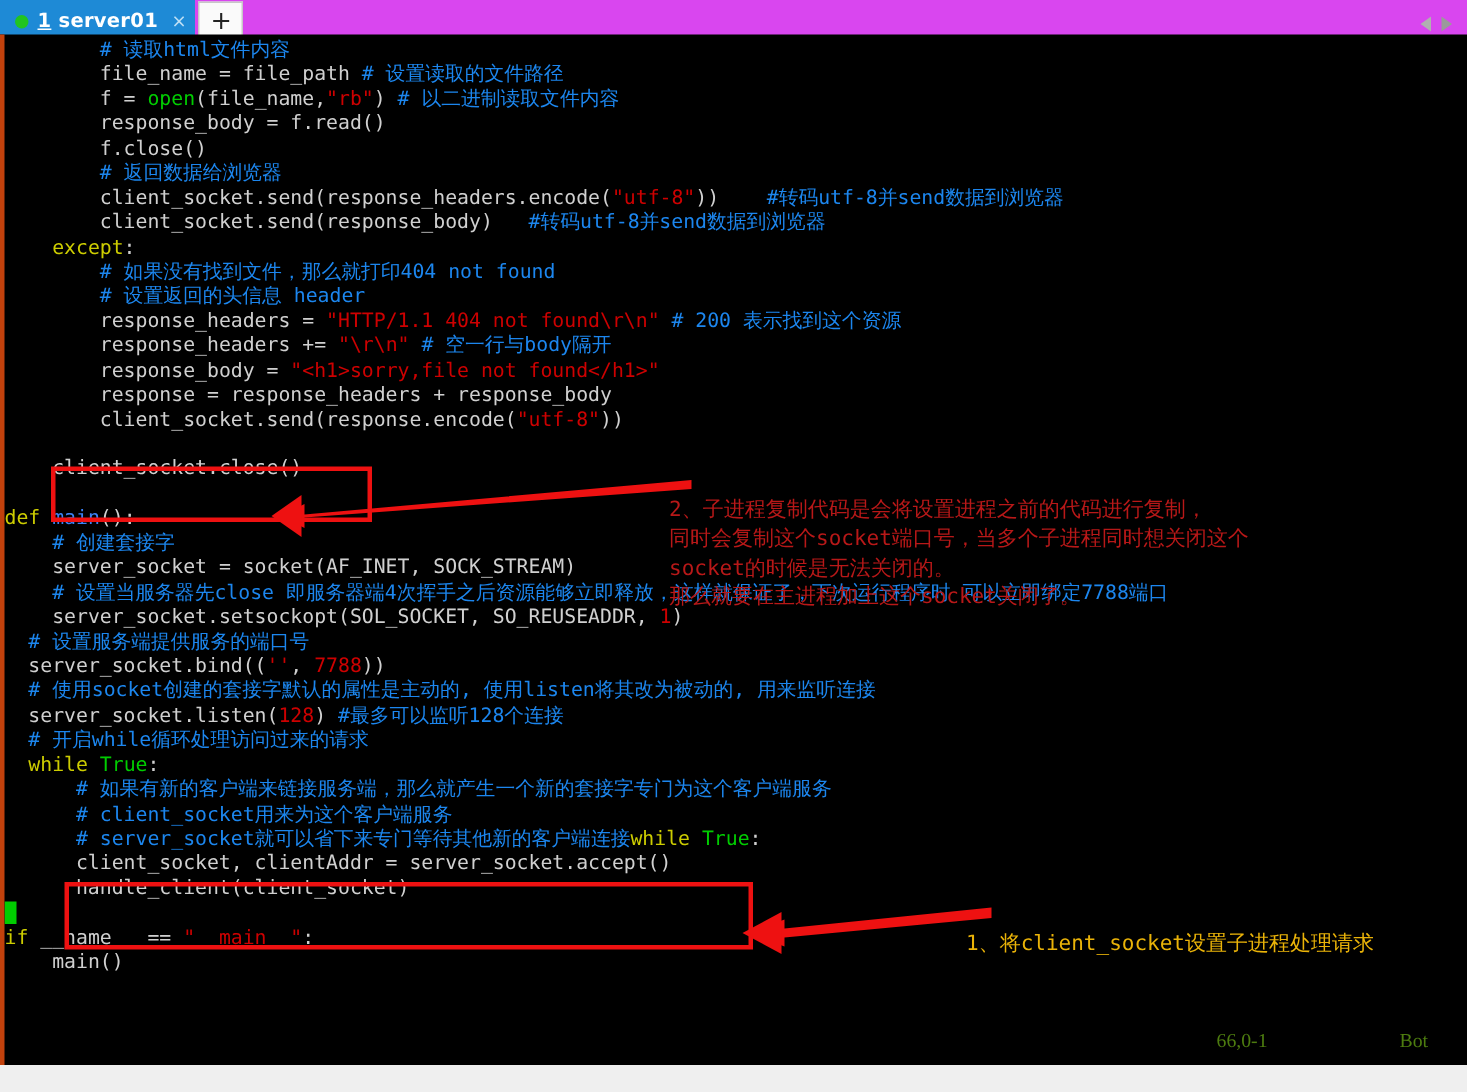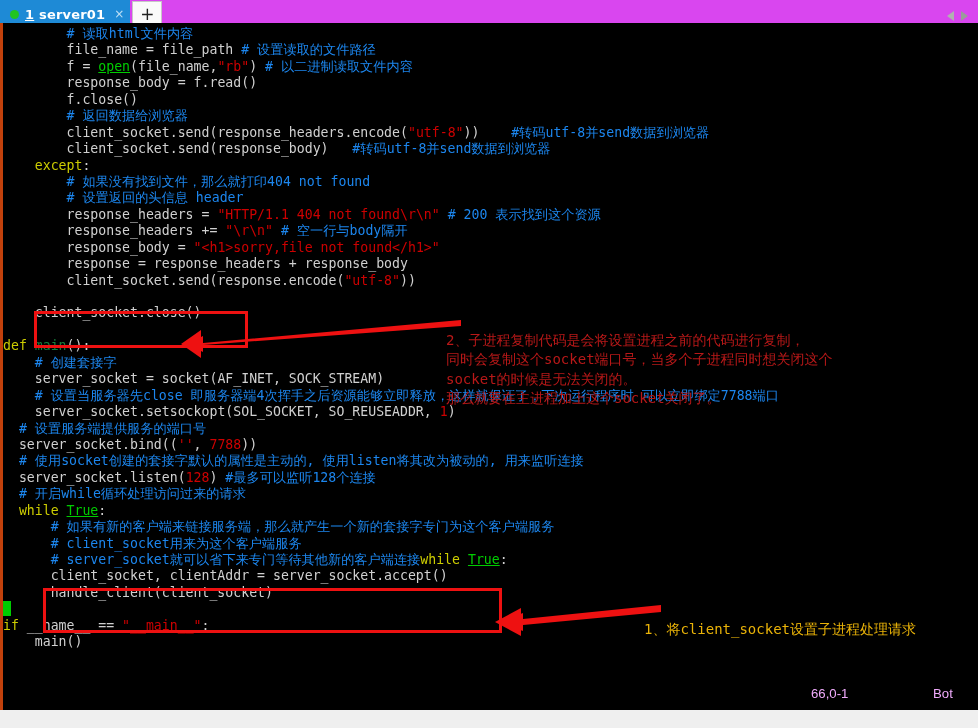--- a/index.html
+++ b/index.html
@@ -64,43 +64,43 @@
     font-family: "DejaVu Sans Mono", monospace;
     font-size: 13.2px;
     line-height: 16.45px;
     white-space: pre;
     padding-top: 3px;
   }
   .ln { height: 16.45px; white-space: pre; }
   
   .cm  { color: #1c86ee; }            
   .kw  { color: #cdcd00; }            
-  .fn  { color: #15803d; }            
+  .fn  { color: #3b82f6; }            
   .st  { color: #cd0000; }            
   .nm  { color: #cd0000; }            
   .tx  { color: #d0d0d0; }            
-  .bi  { color: #00cd00; text-decoration: underline; }            
+  .bi  { color: #00cd00; }            
   .cur { background: #00cd00; color: #000; }
 
   
   .redbox {
     position: absolute; border: 3px solid #ee1111; pointer-events: none;
   }
   .annot {
     position: absolute;
     color: #b81818;
     font-family: "DejaVu Sans Mono", monospace;
     font-size: 14px; line-height: 19.4px; white-space: pre;
   }
   svg.arrow { position: absolute; pointer-events: none; }
 
   
   .status {
     position: absolute; left: 0; bottom: 6px; width: 975px; height: 18px;
-    color: #f0abfc; font-family: Liberation Sans, sans-serif; font-size: 13.2px;
+    color: #4d7c0f; font-family: Liberation Serif, serif; font-size: 13.2px;
   }
   .status .pos { position: absolute; left: 808px; top: 0; }
   .status .bot { position: absolute; left: 930px; top: 0; }
 
   .bottombar {
     position: absolute; left: 0; bottom: 0; width: 978px; height: 8px;
     background: #efefef;
   }
 </style>
 </head>

